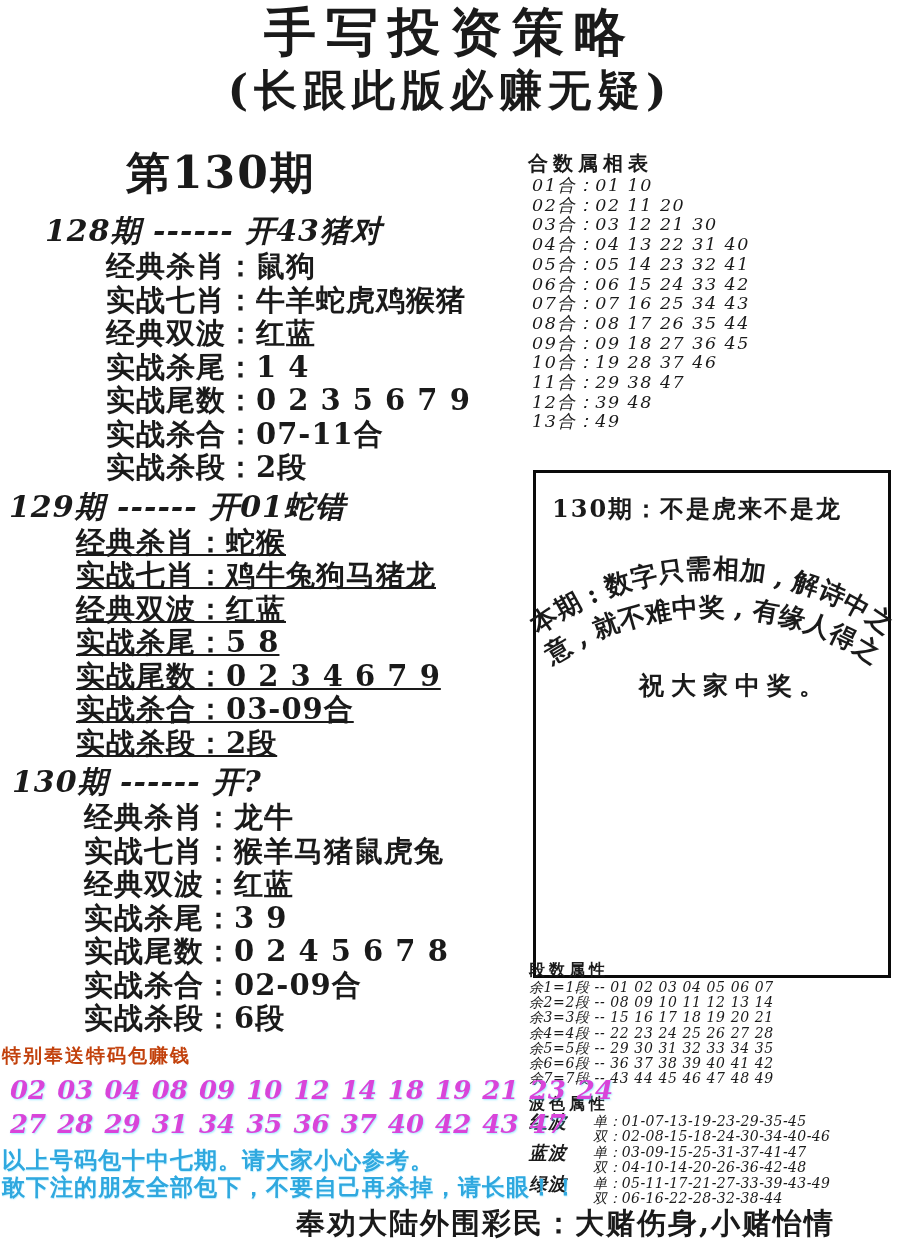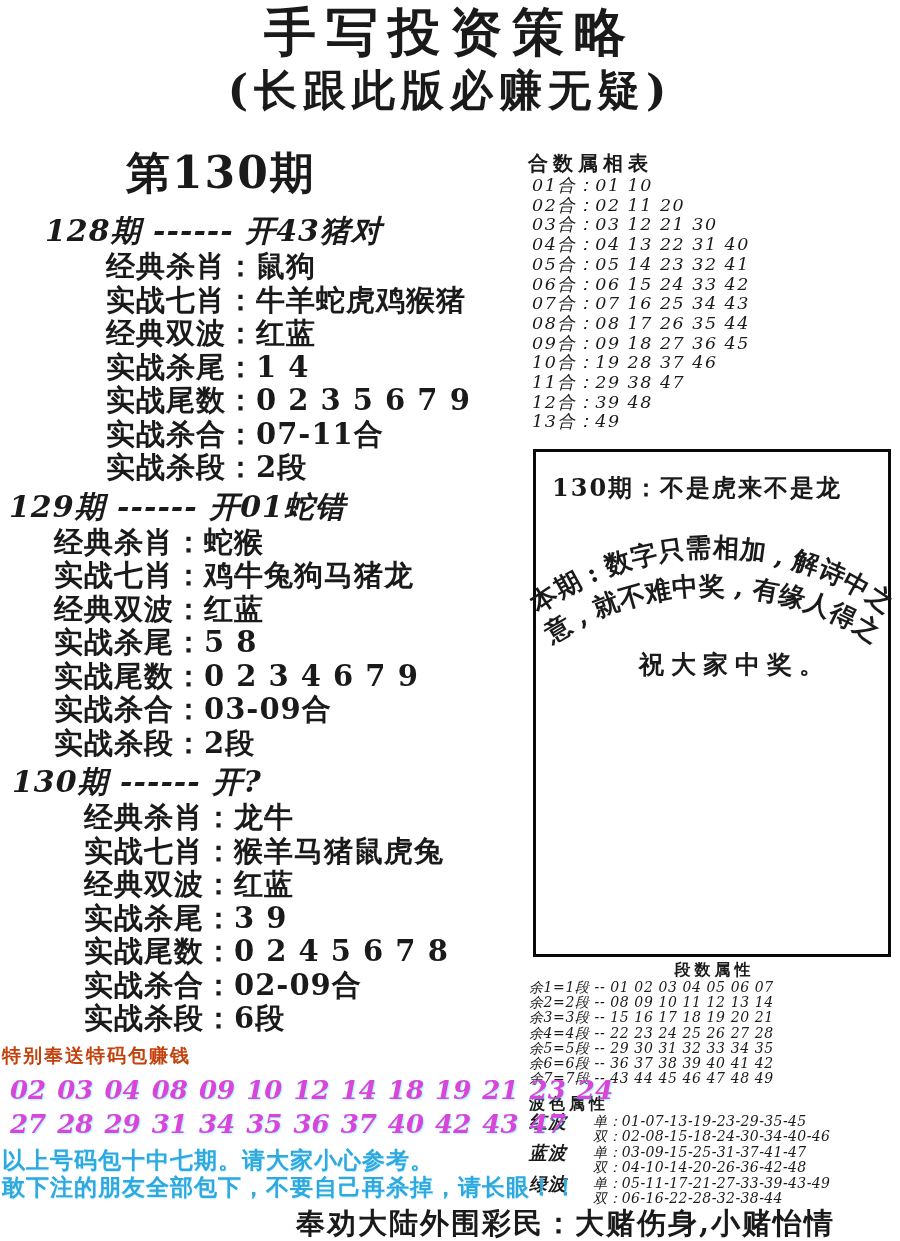--- a/index.html
+++ b/index.html
@@ -12,37 +12,37 @@
   .main-title{font-size:52px;font-weight:bold;letter-spacing:10px;line-height:64px;}
   .sub-title{font-size:43px;font-weight:600;letter-spacing:6px;line-height:52px;}
   .issue-heading{position:absolute;left:126px;top:144px;font-size:44px;font-weight:bold;letter-spacing:2px;}
   
   .periods{position:absolute;left:0;top:209px;width:532px;}
   .period-header{font-size:30px;font-weight:bold;font-style:italic;line-height:38px;margin-top:3px;letter-spacing:1px;}
   .period-line{font-size:29px;font-weight:600;line-height:33.5px;letter-spacing:1px;}
   .p0 .period-header{padding-left:45px;}
   .p0 .period-line{padding-left:106px;}
   .p1 .period-header{padding-left:9px;}
-  .p1 .period-line{padding-left:54px;}
+  .p1 .period-line{padding-left:76px;text-decoration:underline;}
   .p2 .period-header{padding-left:12px;}
   .p2 .period-line{padding-left:84px;}
   
   .hesu{position:absolute;left:528px;top:150px;width:372px;}
   .hesu-title{font-size:20px;font-weight:bold;letter-spacing:5px;line-height:26px;}
   .hesu-row{font-size:17.5px;font-style:italic;font-weight:500;line-height:19.7px;letter-spacing:1.5px;padding-left:4px;}
   
-  .tipbox{position:absolute;left:533px;top:449px;width:352px;height:502px;border:3px solid #0a0a0a;background:#fff;}
+  .tipbox{position:absolute;left:533px;top:470px;width:352px;height:502px;border:3px solid #0a0a0a;background:#fff;}
   .tip-head{margin:20px 0 0 16px;font-size:24px;font-weight:bold;letter-spacing:2px;}
   .arc-area{position:absolute;left:6px;top:70px;width:340px;height:190px;}
   .arc-char{position:absolute;font-weight:bold;white-space:pre;}
   .wish{position:absolute;top:196px;left:0;width:100%;text-align:center;text-indent:46px;
         font-size:25px;font-weight:bold;letter-spacing:7px;}
   
   .duanshu{position:absolute;left:529px;top:959px;width:371px;}
-  .duanshu-title{font-size:16px;font-weight:bold;letter-spacing:4px;line-height:21px;text-align:center;}
+  .duanshu-title{font-size:16px;font-weight:bold;letter-spacing:4px;line-height:21px;}
   .duanshu-row{font-size:14px;font-style:italic;font-weight:500;line-height:15.2px;letter-spacing:0.6px;}
   
   .bose{position:absolute;left:529px;top:1093px;width:371px;}
   .bose-title{font-size:16px;font-weight:bold;letter-spacing:4px;line-height:21px;}
   .bose-row{display:flex;}
   .bose-label{width:64px;font-size:18px;font-style:italic;font-weight:600;line-height:15.4px;letter-spacing:1px;}
   .bose-vals{flex:1;}
   .bose-line{font-size:14px;font-style:italic;font-weight:500;line-height:15.4px;letter-spacing:0.4px;}
   
   .special{position:absolute;left:2px;top:1040px;width:525px;white-space:nowrap;}

